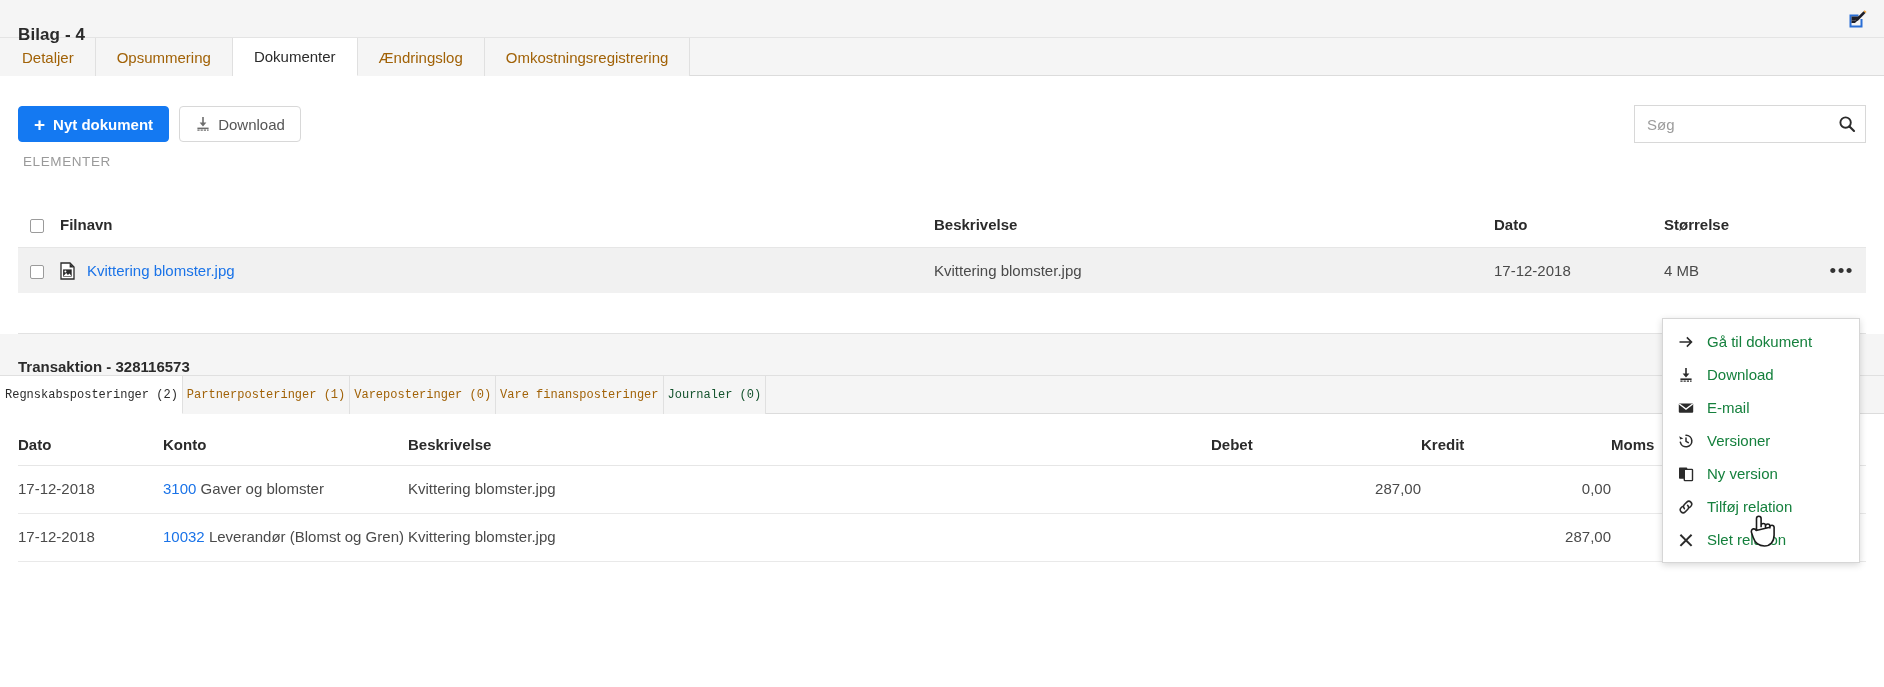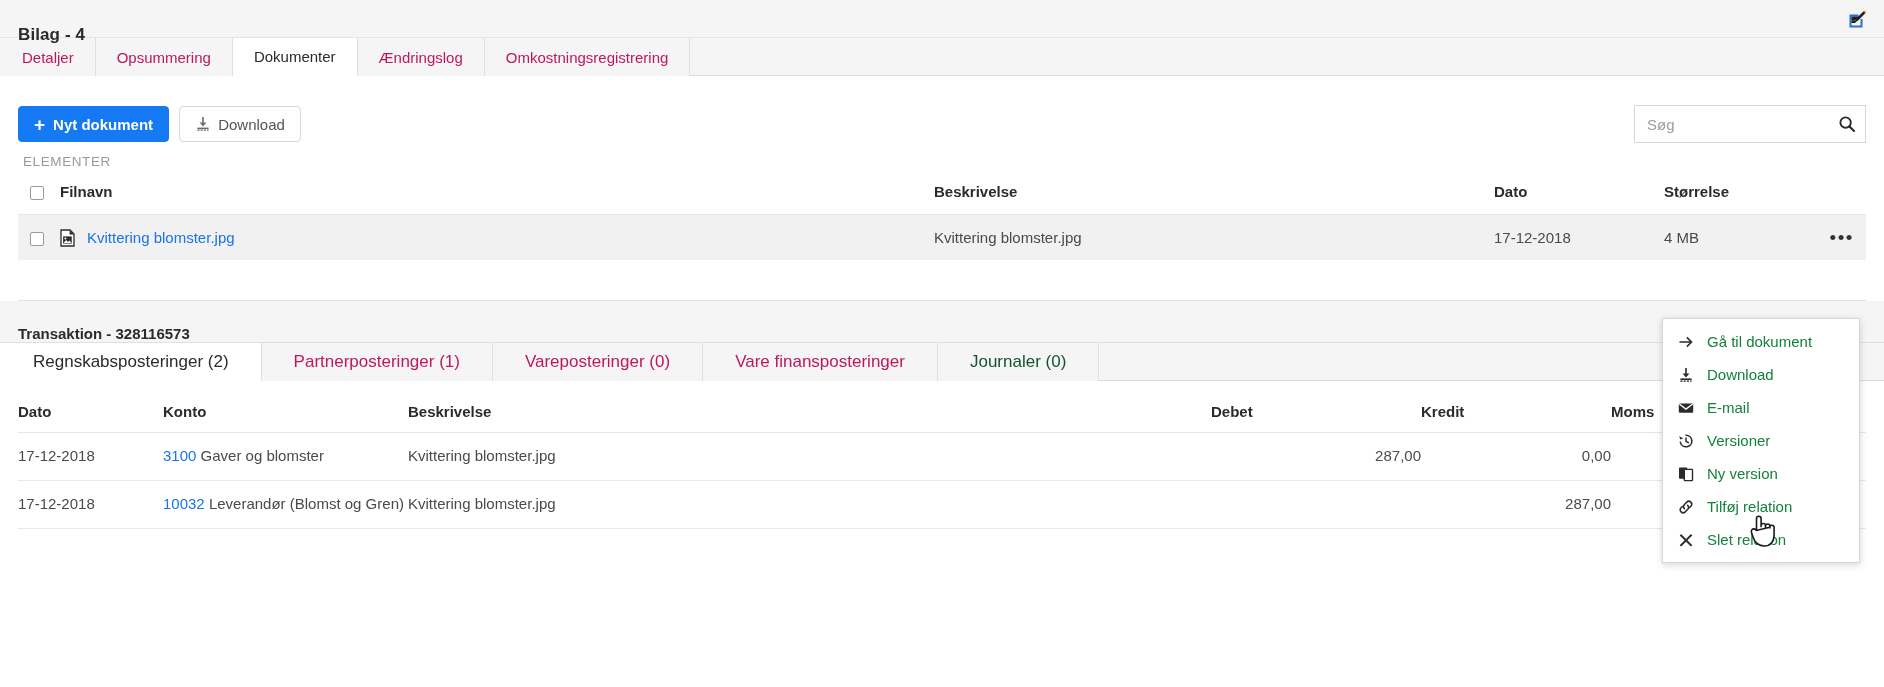--- a/index.html
+++ b/index.html
@@ -43,21 +43,21 @@
     display: flex;
     height: 38px;
     background: #f5f5f5;
     border-bottom: 1px solid #dcdcdc;
   }
   .tab {
     display: flex; align-items: center;
     padding: 0 21px;
     height: 38px;
     font-size: 15px;
-    color: #be185d;
+    color: #a16207;
     border-right: 1px solid #e0e0e0;
     cursor: pointer;
     white-space: nowrap;
     background: #f5f5f5;
   }
   .tab:first-child { border-left: 1px solid transparent; }
   .tab.active {
     background: #ffffff;
     border-bottom: 1px solid #ffffff;
     margin-bottom: -1px;
@@ -119,21 +119,21 @@
   }
 
   .section-caption {
     font-size: 13.5px;
     color: #9a9a9a;
     letter-spacing: .6px;
     padding: 2px 0 6px 5px;
   }
 
   
-  table.doc-table { width: 100%; border-collapse: collapse; }
+  table.doc-table { width: 100%; border-collapse: collapse; margin-top: 33px; }
   table.doc-table th {
     text-align: left;
     font-size: 15px;
     font-weight: 700;
     color: #2b2b2b;
     padding: 8px 0 14px 0;
     border-bottom: 1px solid #e6e6e6;
   }
   table.doc-table td {
     padding: 13px 0;
@@ -171,21 +171,21 @@
     background: #f5f5f5;
     height: 42px;
     display: flex; align-items: flex-end;
     padding-left: 18px;
     border-bottom: 1px solid #e0e0e0;
     font-size: 15px;
     font-weight: 600;
     color: #2b2b2b;
   }
   .tx-tabbar { display: flex; height: 38px; background: #f5f5f5; border-bottom: 1px solid #dcdcdc; }
-  .tx-tabbar .tab { font-size: 17px; padding: 0 32px; }
+  .tx-tabbar .tab { font-size: 12px; padding: 0 4px; font-family: Liberation Mono, monospace; }
 
   
   table.post-table { width: 100%; border-collapse: collapse; }
   table.post-table th {
     font-size: 15px; font-weight: 700; color: #2b2b2b;
     padding: 22px 0 12px 0;
     border-bottom: 1px solid #e6e6e6;
     text-align: left;
   }
   table.post-table td {

